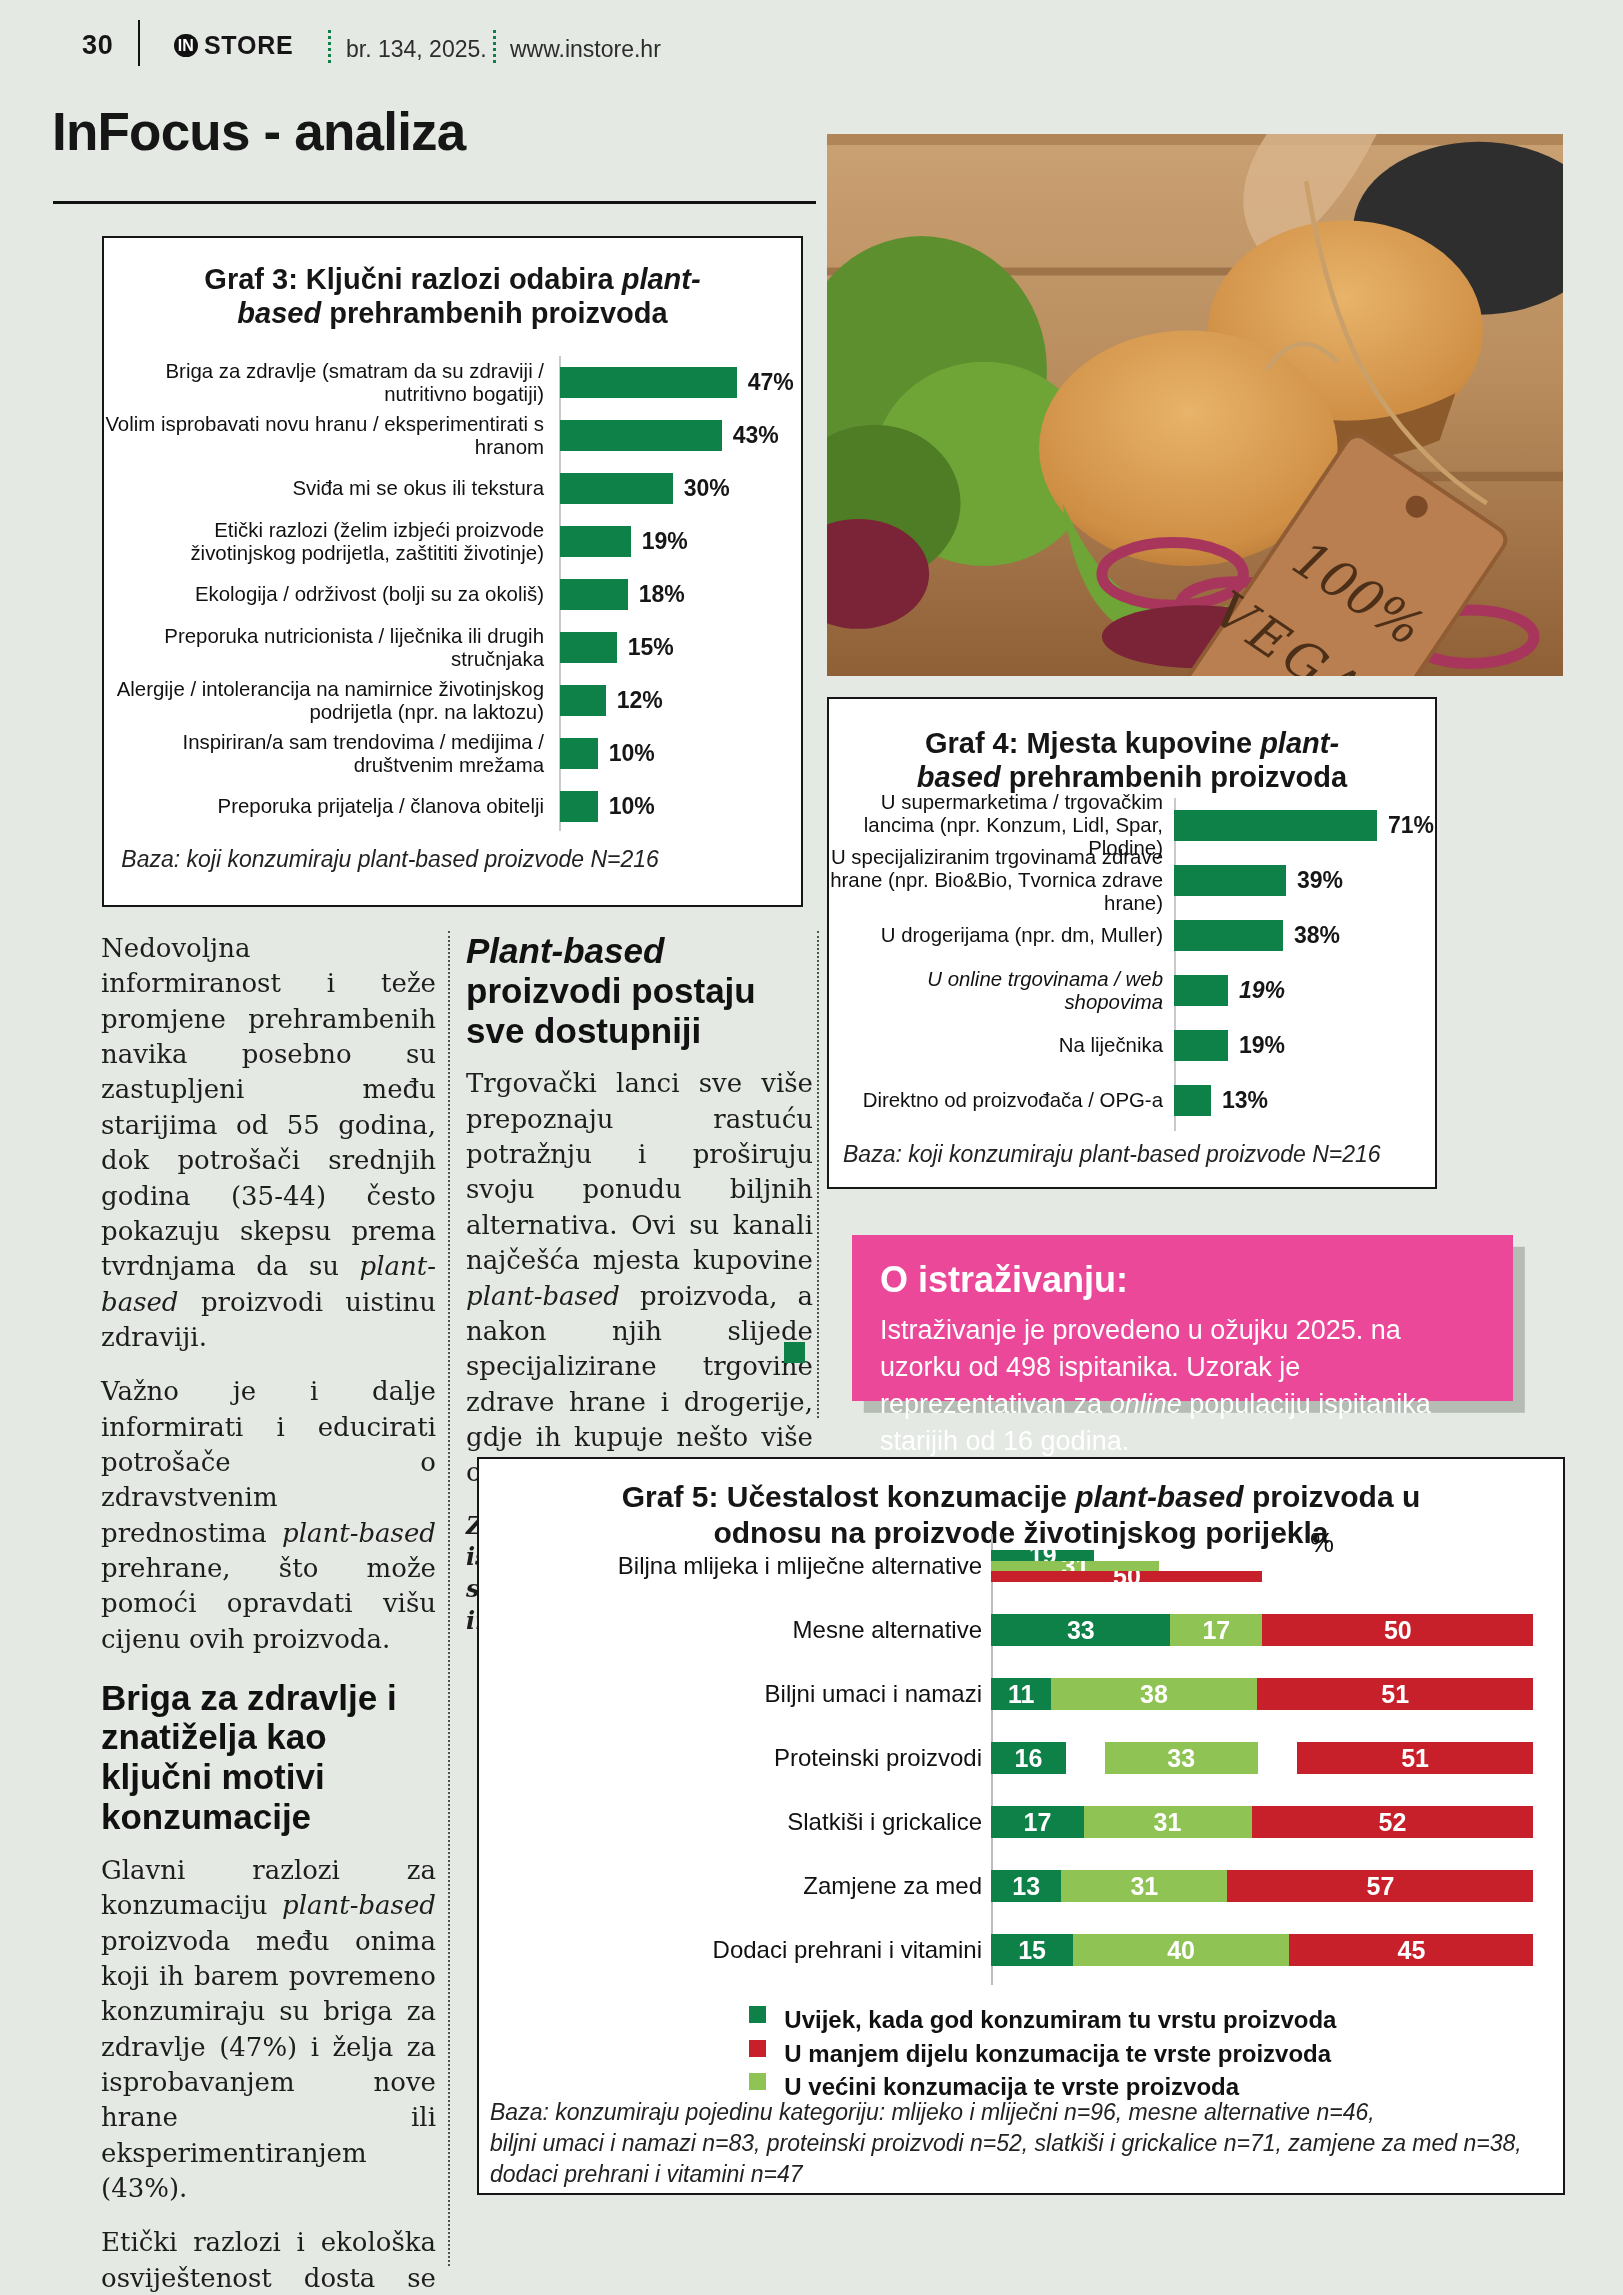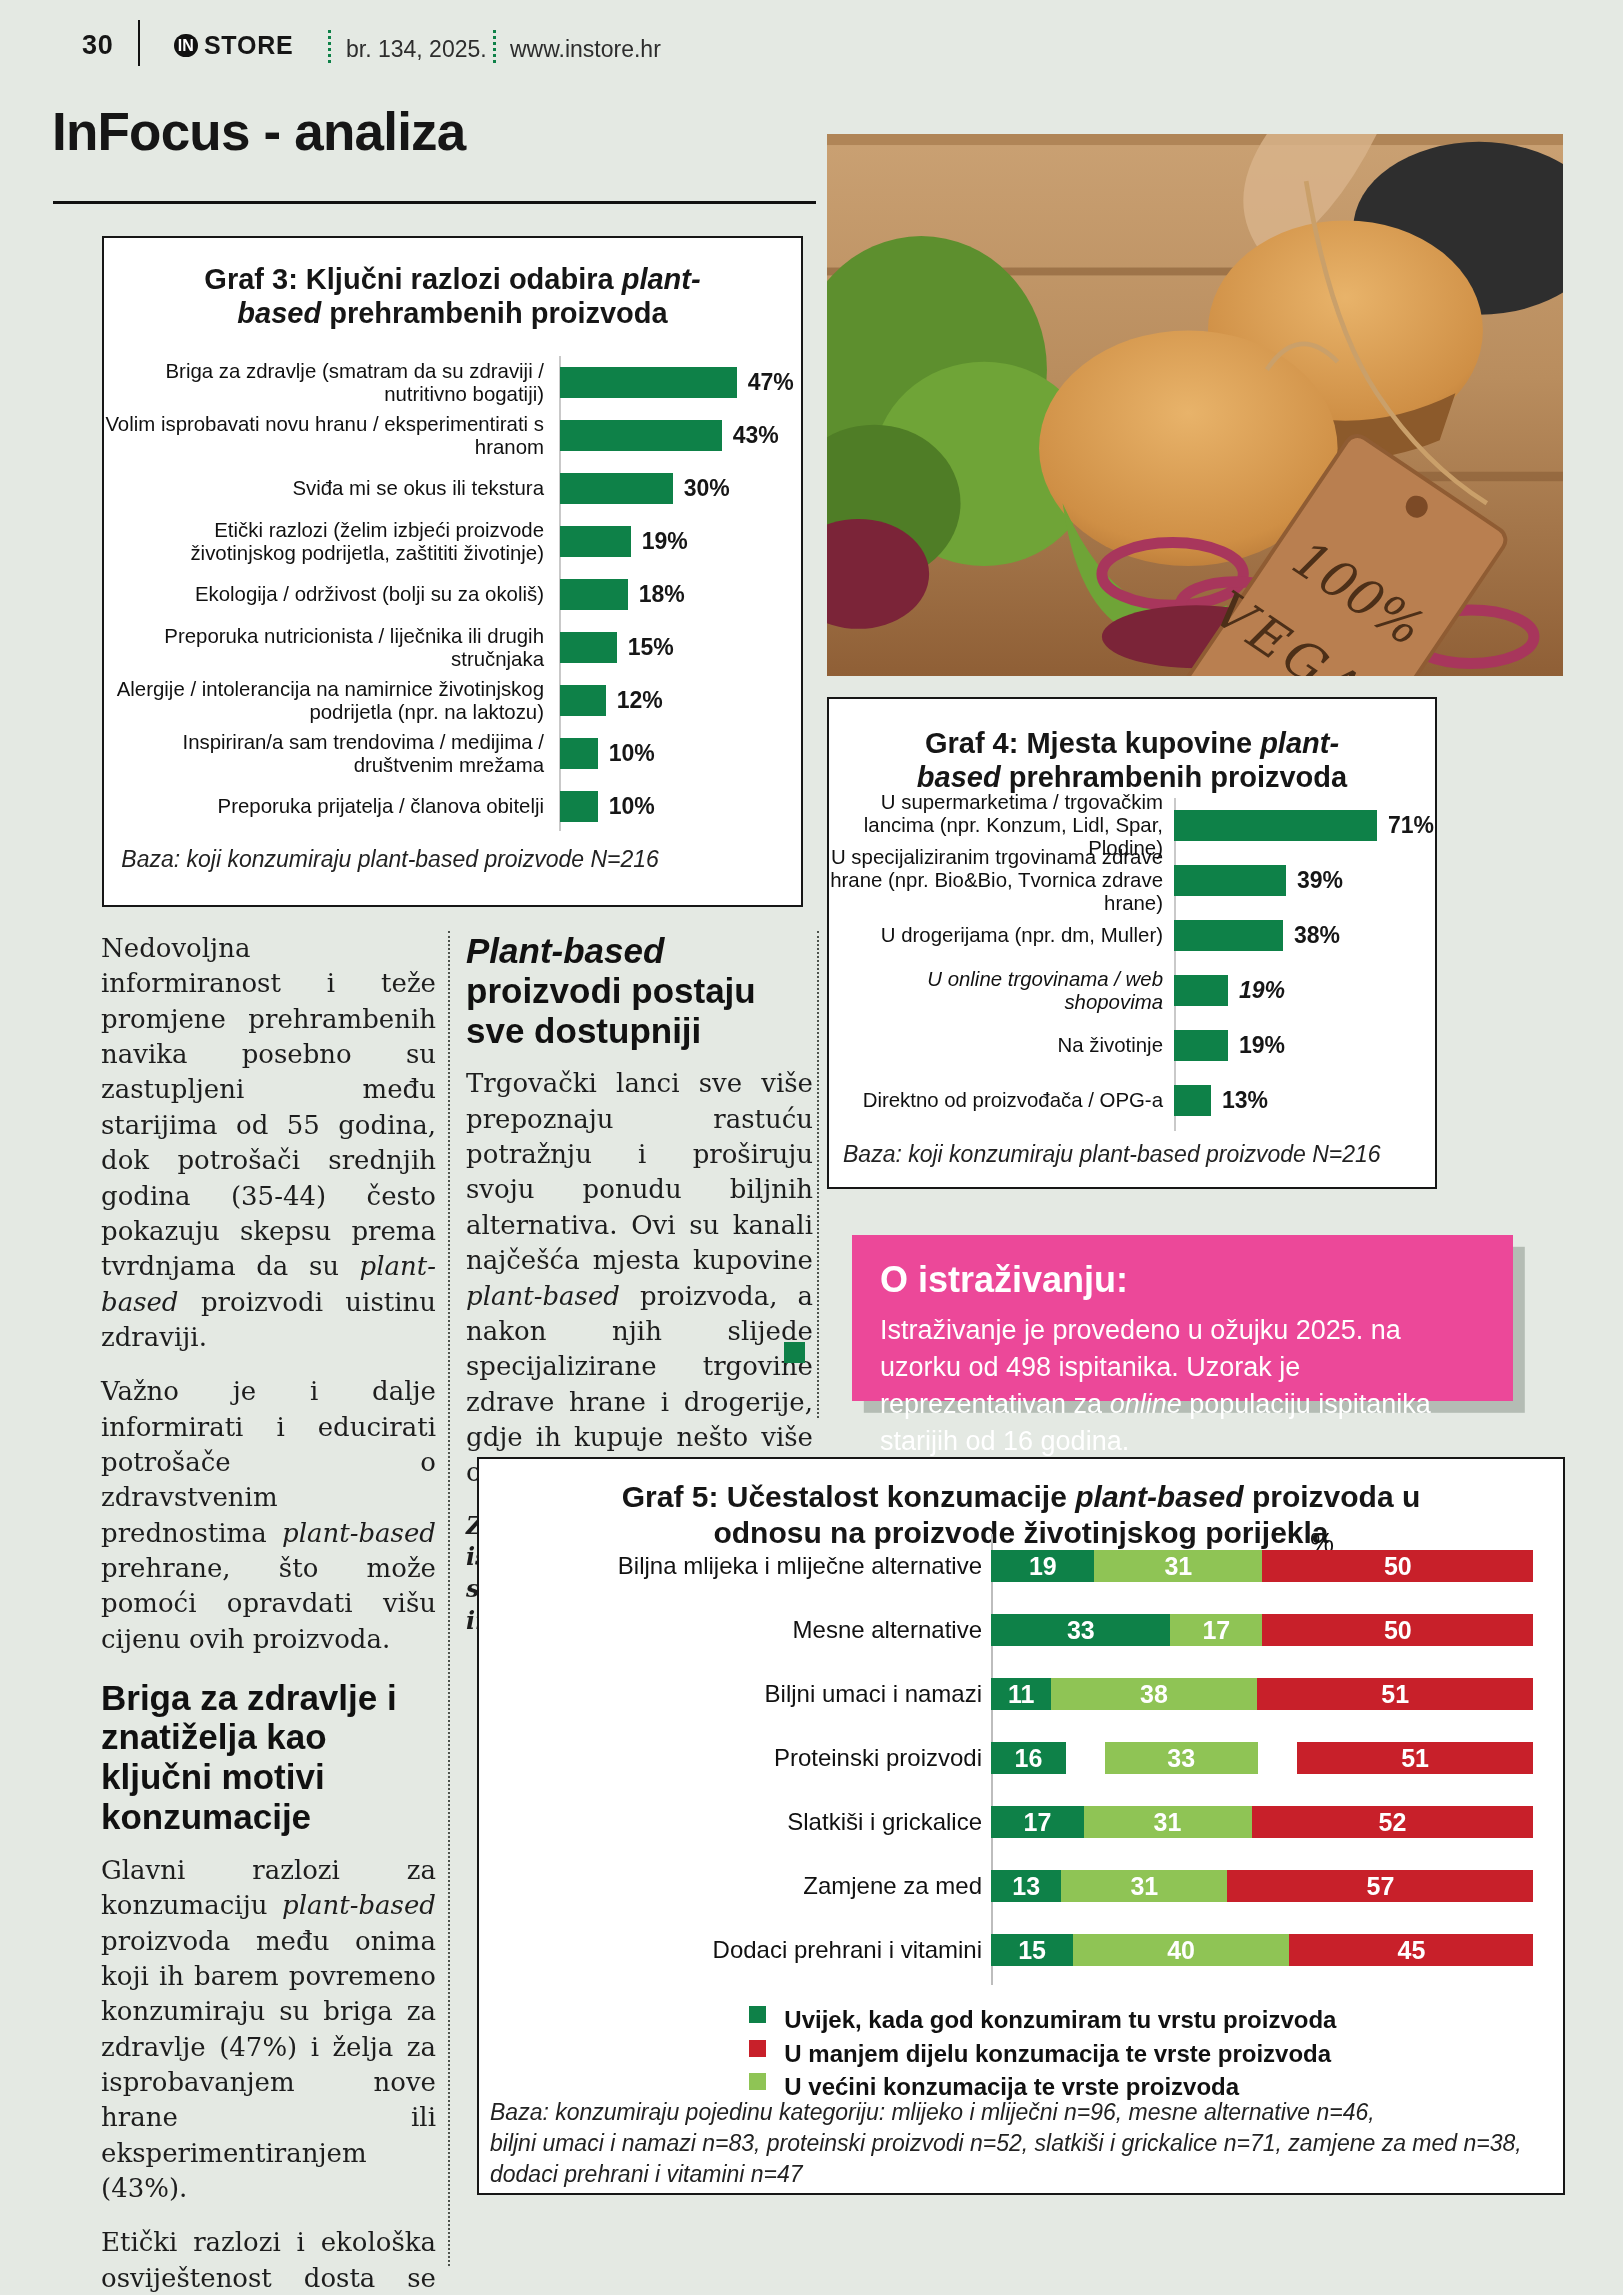--- a/index.html
+++ b/index.html
@@ -224,21 +224,21 @@
           </div>
         </div>
         <div class="hrow" style="height: 55px; font-style: italic;">
           <div class="lbl" style="flex: 0 0 334px; padding-right: 11px;">U online trgovinama / web shopovima</div>
           <div class="barzone">
             <div class="hbar" style="width: 54px; background: rgb(14, 129, 72);"></div>
             <span class="hval">19%</span>
           </div>
         </div>
         <div class="hrow" style="height: 55px;">
-          <div class="lbl" style="flex: 0 0 334px; padding-right: 11px;">Na životinje</div>
+          <div class="lbl" style="flex: 0 0 334px; padding-right: 11px;">Na liječnika</div>
           <div class="barzone">
             <div class="hbar" style="width: 54px; background: rgb(14, 129, 72);"></div>
             <span class="hval">19%</span>
           </div>
         </div>
         <div class="hrow" style="height: 55px;">
           <div class="lbl" style="flex: 0 0 334px; padding-right: 11px;">Direktno od proizvođača / OPG-a</div>
           <div class="barzone">
             <div class="hbar" style="width: 37px; background: rgb(14, 129, 72);"></div>
             <span class="hval">13%</span>
@@ -271,21 +271,21 @@
     <div class="atxt">Istraživanje je provedeno u ožujku 2025. na uzorku od 498 ispitanika. Uzorak je reprezentativan za <i>online</i> populaciju ispitanika starijih od 16 godina.</div>
   </div>
 
   <div class="box" style="left:477px;top:1457px;width:1088px;height:738px;">
     <div class="box-title" style="top:20.4px;padding:0 102px;font-size:30px;">Graf 5: Učestalost konzumacije <i>plant-based</i> proizvoda u odnosu na proizvode životinjskog porijekla</div>
     <div class="pct-label" style="left:831px;top:69px;">%</div>
     <div class="axis" style="left:512px;top:75px;height:451px;background:#bdbdbd;"></div>
     <div class="rows" id="graf5-rows" style="left:0;top:75px;width:1068px;">
         <div class="srow" style="height: 64px;">
           <div class="lbl" style="flex: 0 0 503px; padding-right: 9.4px;">Biljna mlijeka i mliječne alternative</div>
-          <div class="sbar" style="width: 542px;">
+          <div class="sbar" style="width: 542px; flex-direction: column;">
             <div class="seg" style="width: 19%; background: rgb(14, 129, 72);">19</div>
             <div class="seg" style="width: 31%; background: rgb(143, 196, 85);">31</div>
             <div class="seg" style="width: 50%; background: rgb(200, 32, 42);">50</div>
           </div>
         </div>
         <div class="srow" style="height: 64px;">
           <div class="lbl" style="flex: 0 0 503px; padding-right: 9.4px;">Mesne alternative</div>
           <div class="sbar" style="width: 542px;">
             <div class="seg" style="width: 33%; background: rgb(14, 129, 72);">33</div>
             <div class="seg" style="width: 17%; background: rgb(143, 196, 85);">17</div>

